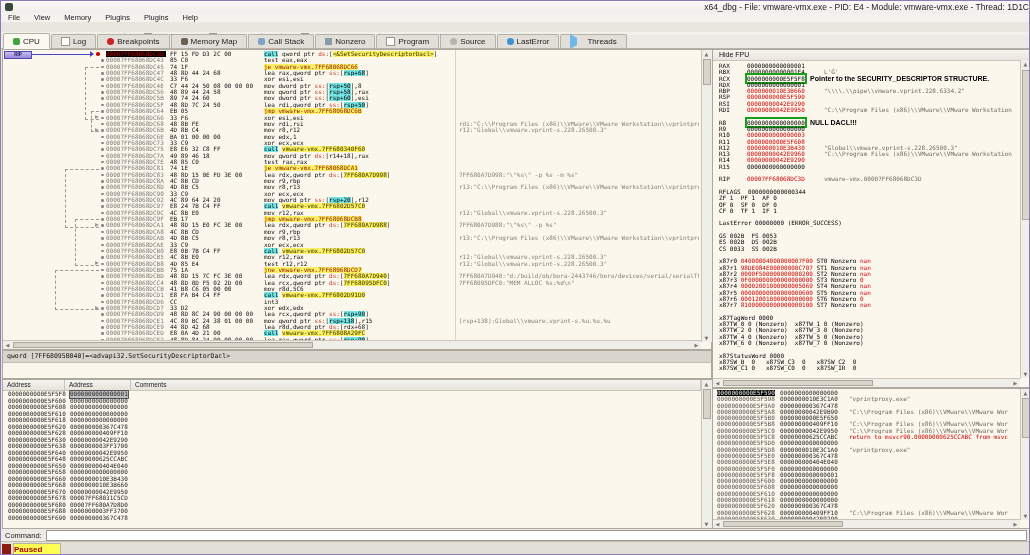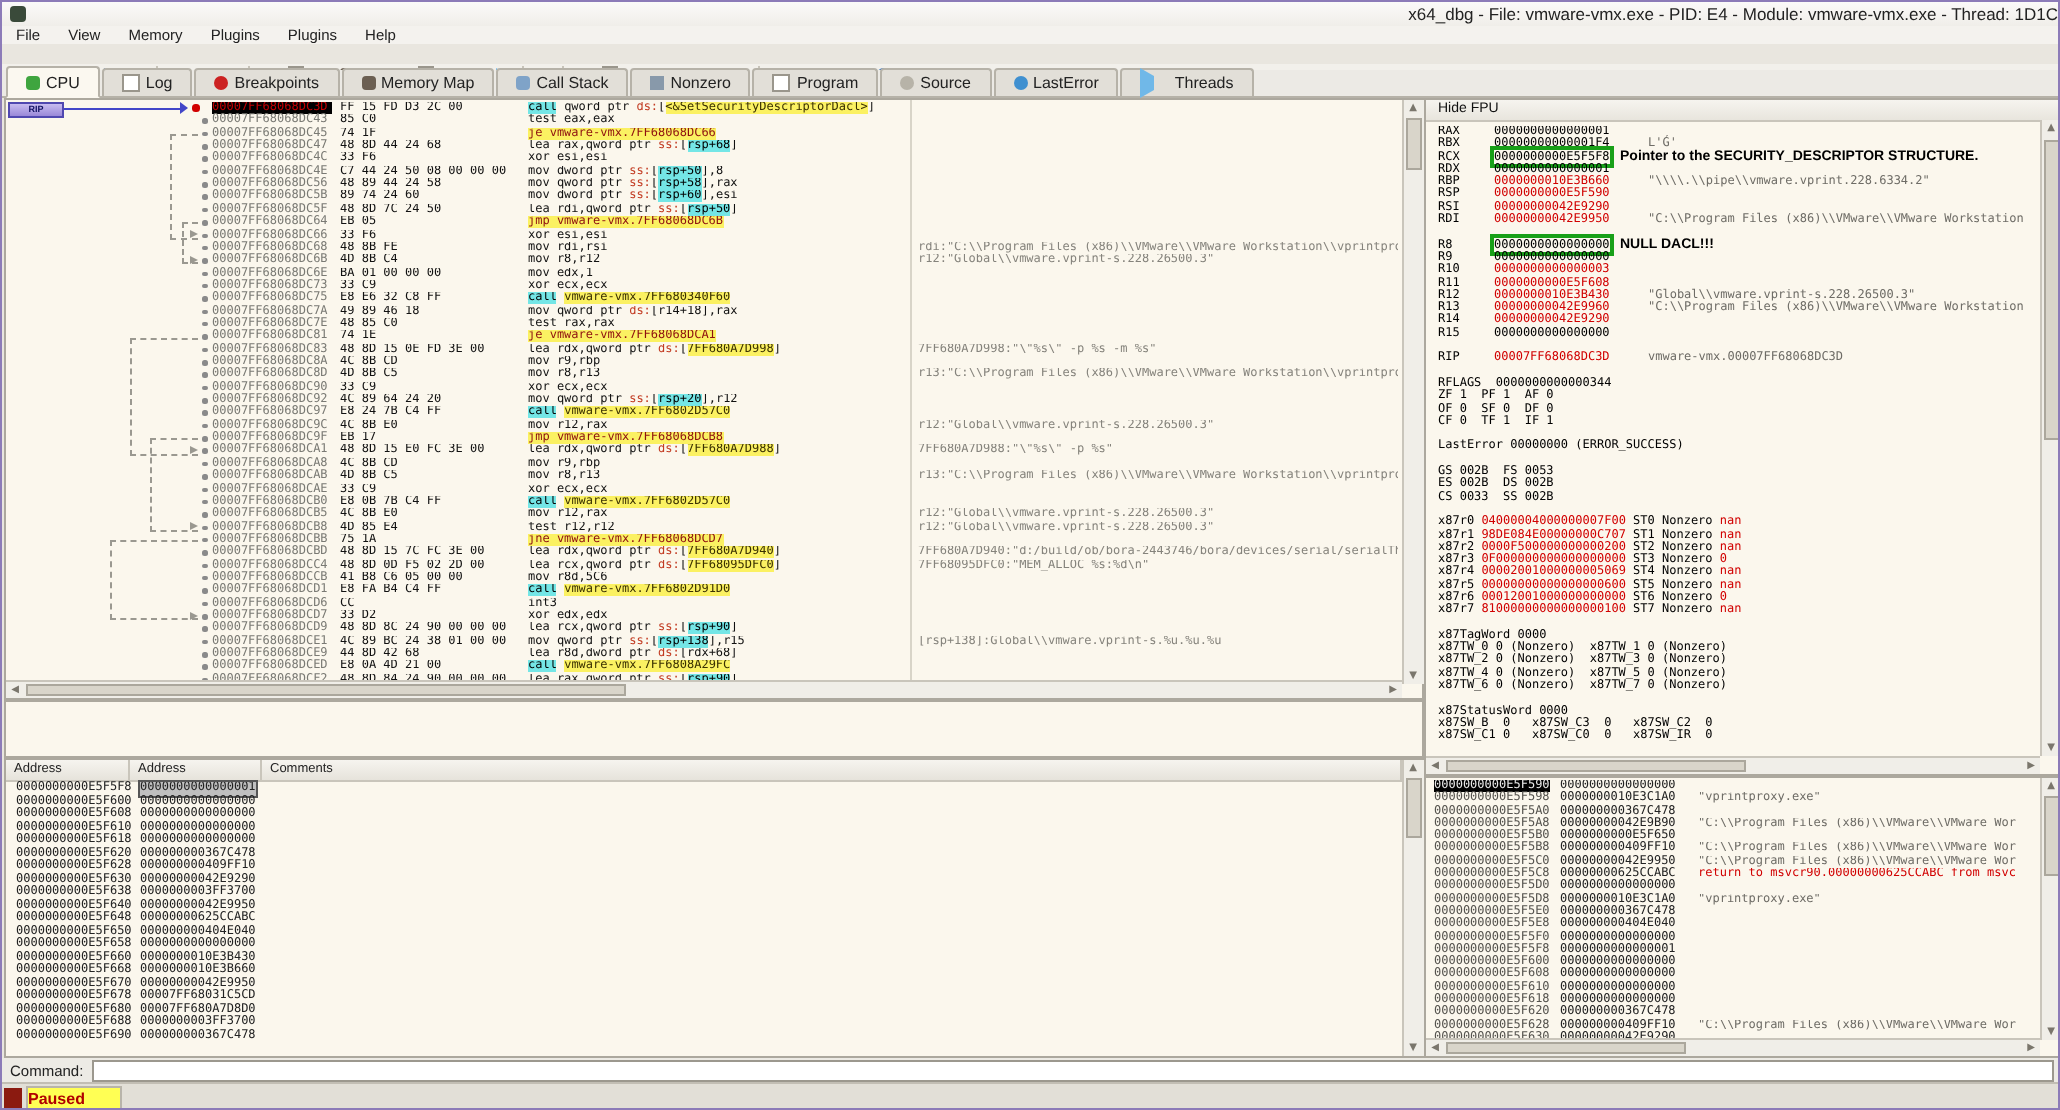--- a/index.html
+++ b/index.html
@@ -333,20 +333,21 @@
       <div class="sb-arr" style="bottom:0;">▼</div>
     </div>
     <div class="sbh" style="left:0;bottom:0;width:698px;">
       <div class="sb-arr" style="left:0;">◀</div>
       <div class="sb-thumb" style="left:10px;top:1px;width:300px;height:6px;"></div>
       <div class="sb-arr" style="right:0;">▶</div>
     </div>
   </div>
 
   <div id="infopanel">
+    <div class="info1">qword [7FF68095B040]=&lt;advapi32.SetSecurityDescriptorDacl&gt;</div>
   </div>
 
   <div class="pane" id="regs">
     <div class="hidefpu">Hide FPU</div>
     <div id="regrows">
         <div class="rrow"><span class="rname">RAX</span><span class="rval">0000000000000001</span></div>
         <div class="rrow"><span class="rname">RBX</span><span class="rval">00000000000001F4</span><span class="rcomment">L'Ǵ'</span></div>
         <div class="rrow"><span class="rname">RCX</span><span class="rval gbox">0000000000E5F5F8</span><span class="rnote">Pointer to the SECURITY_DESCRIPTOR STRUCTURE.</span></div>
         <div class="rrow"><span class="rname">RDX</span><span class="rval">0000000000000001</span></div>
         <div class="rrow"><span class="rname">RBP</span><span class="rval red">0000000010E3B660</span><span class="rcomment">"\\\\.\\pipe\\vmware.vprint.228.6334.2"</span></div>

